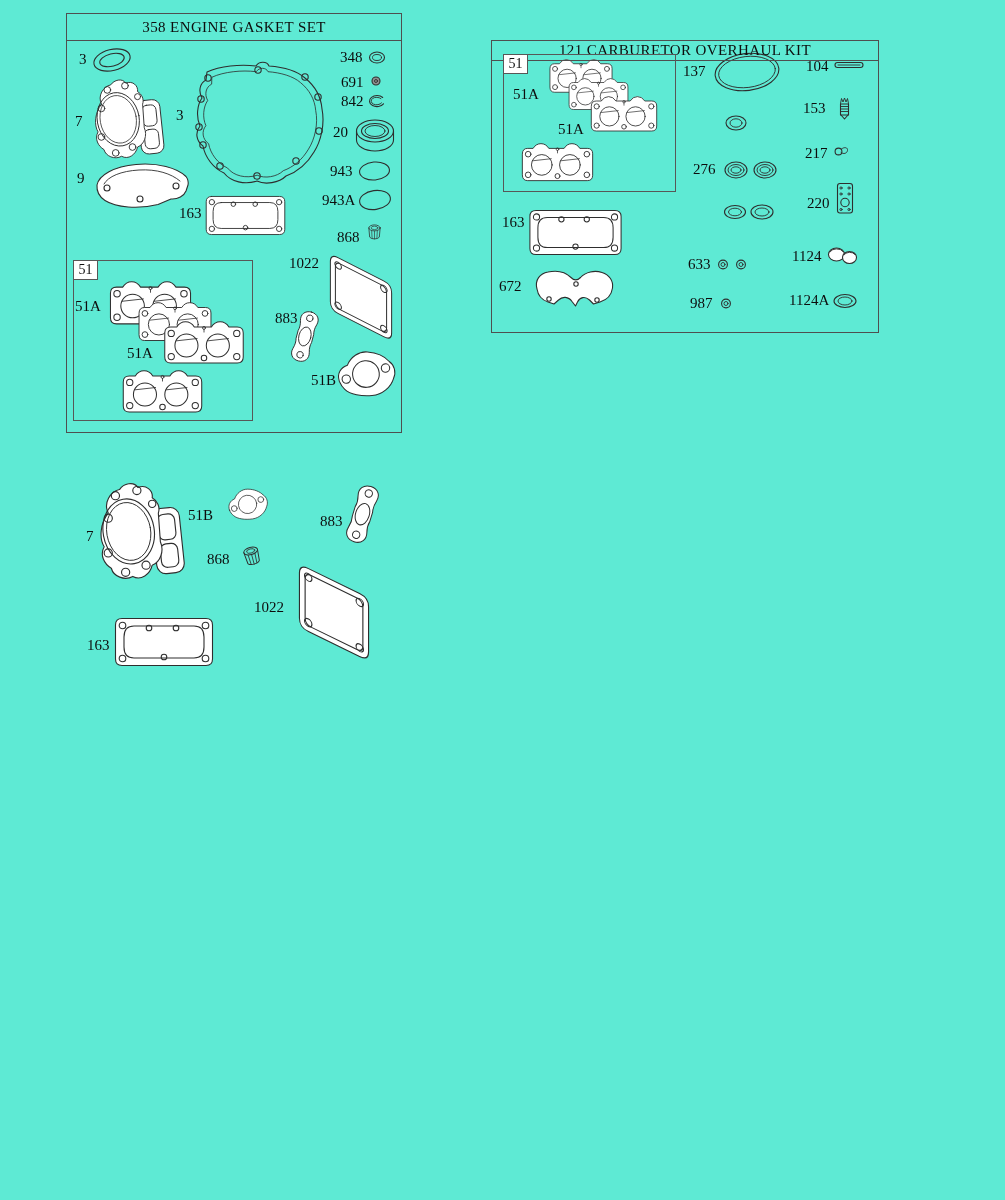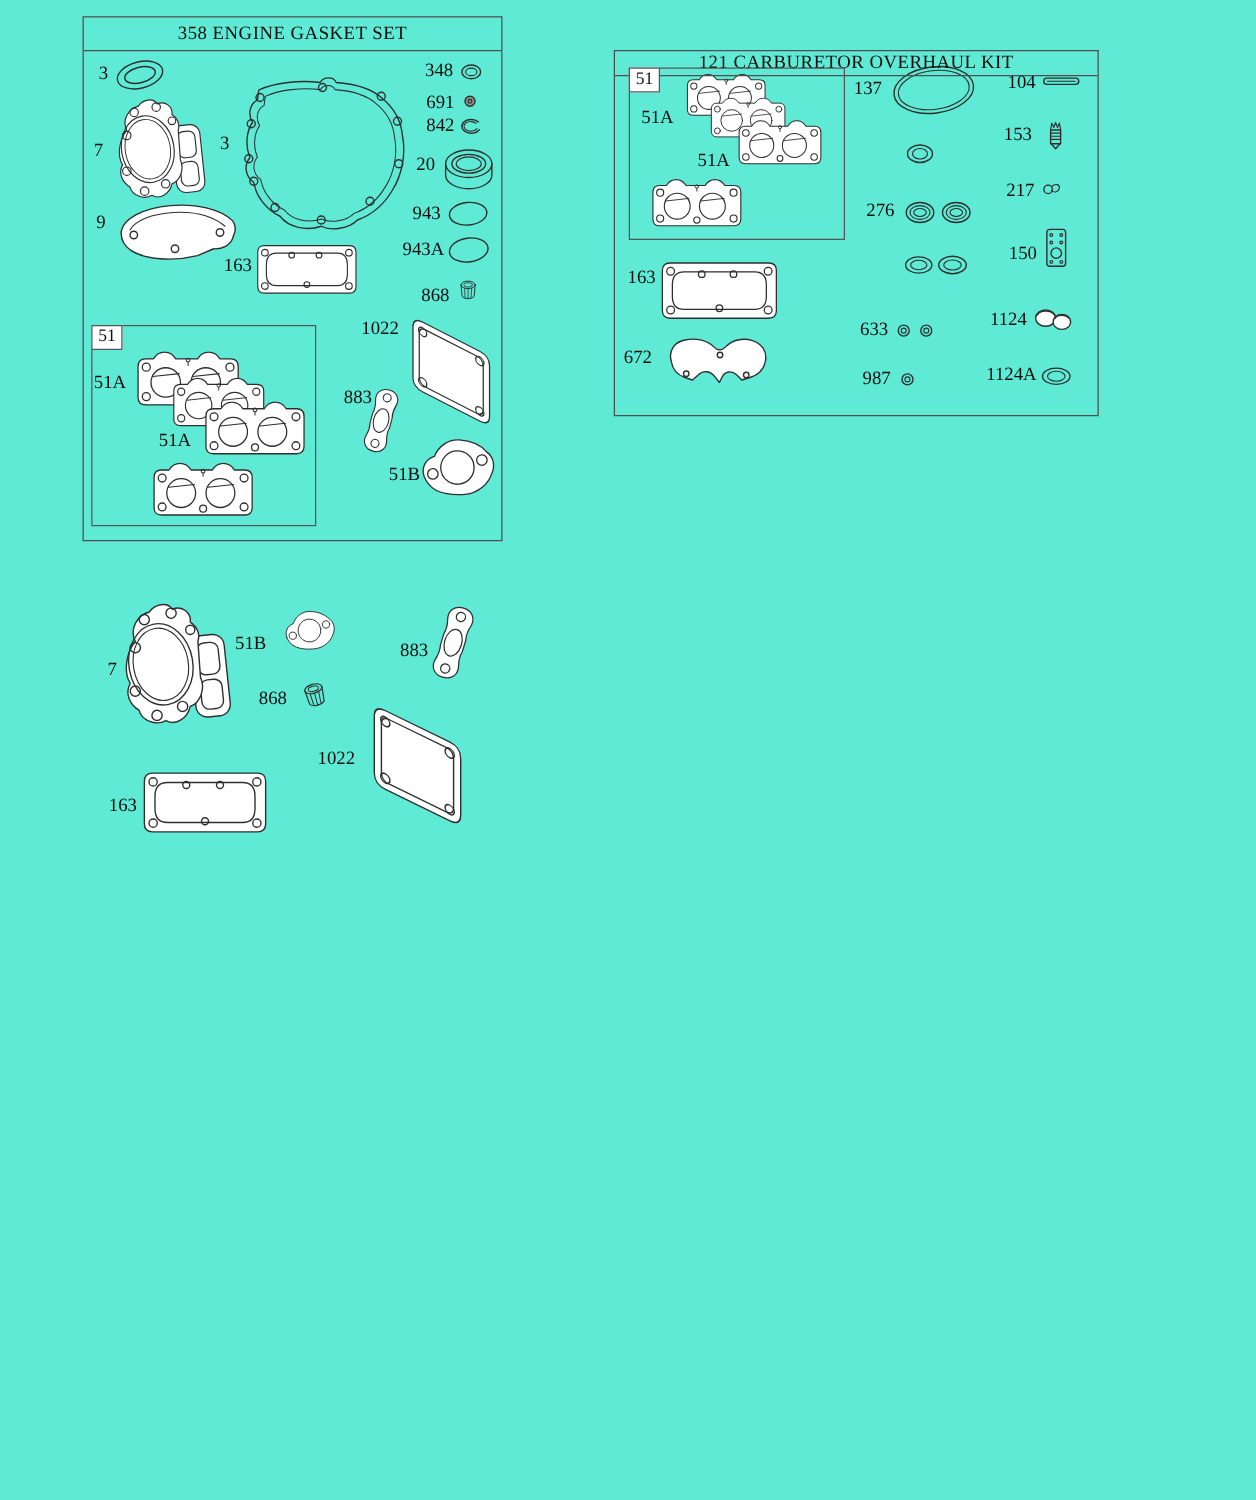--- a/index.html
+++ b/index.html
@@ -313,21 +313,21 @@
   <span class="plabel" style="left:75px;top:298px">51A</span>
   <span class="plabel" style="left:127px;top:345px">51A</span>
 
   <span class="plabel" style="left:513px;top:86px">51A</span>
   <span class="plabel" style="left:558px;top:121px">51A</span>
   <span class="plabel" style="left:683px;top:63px">137</span>
   <span class="plabel" style="left:806px;top:58px">104</span>
   <span class="plabel" style="left:803px;top:100px">153</span>
   <span class="plabel" style="left:805px;top:145px">217</span>
   <span class="plabel" style="left:693px;top:161px">276</span>
-  <span class="plabel" style="left:807px;top:195px">150</span>
+  <span class="plabel" style="left:807px;top:195px">220</span>
   <span class="plabel" style="left:688px;top:256px">633</span>
   <span class="plabel" style="left:792px;top:248px">1124</span>
   <span class="plabel" style="left:690px;top:295px">987</span>
   <span class="plabel" style="left:789px;top:292px">1124A</span>
   <span class="plabel" style="left:502px;top:214px">163</span>
   <span class="plabel" style="left:499px;top:278px">672</span>
 
   <span class="plabel" style="left:86px;top:528px">7</span>
   <span class="plabel" style="left:188px;top:507px">51B</span>
   <span class="plabel" style="left:320px;top:513px">883</span>

